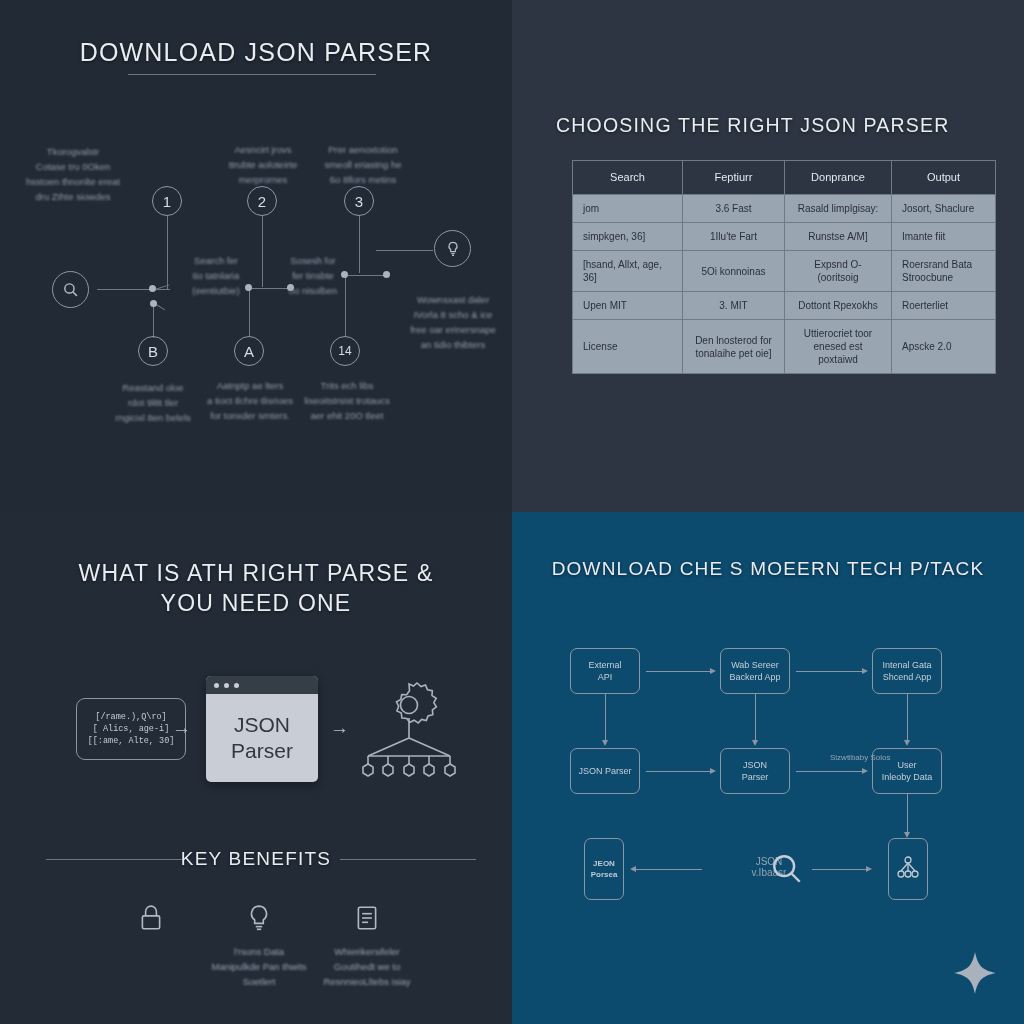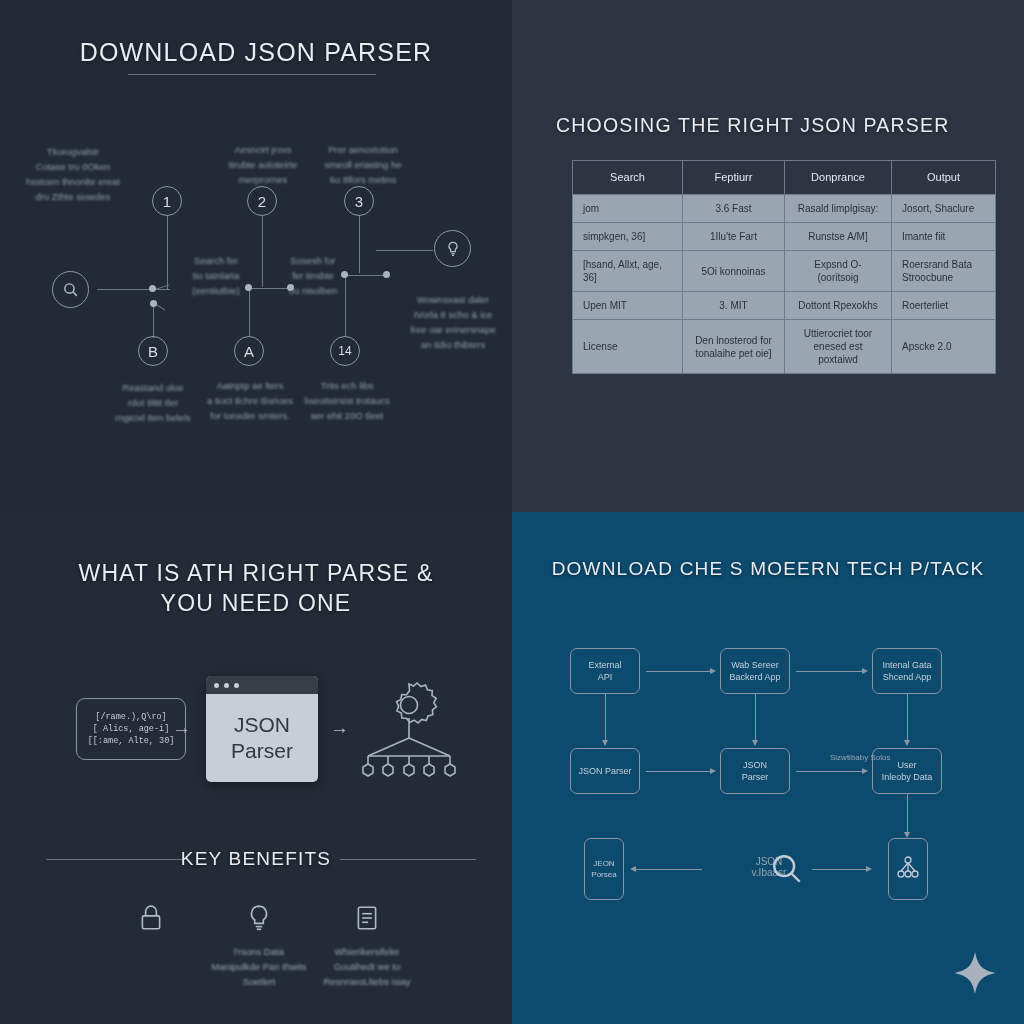--- a/index.html
+++ b/index.html
@@ -373,21 +373,21 @@
     <div class="fline fh" style="left:134px; top:259px; width:66px;"></div>
     <div class="ahead" style="left:198px; top:255.5px;"></div>
     <div class="fline fh" style="left:284px; top:259px; width:68px;"></div>
     <div class="ahead" style="left:350px; top:255.5px;"></div>
     <div class="flabel" style="left:288px; top:241px;">Sizwtibaby Solos</div>
 
     <div class="fline fv" style="left:395px; top:282px; height:42px;"></div>
     <div class="ahead-d" style="left:391.5px; top:320px;"></div>
 
     <div class="phone" style="left:72px; top:326px;">
-      <span style="white-space:pre-line;">JEON
+      <span style="white-space:pre-line;font-weight:bold;">JEON
 Porsea</span>
     </div>
     <div class="fline fh" style="left:124px; top:357px; width:66px;"></div>
     <div class="ahead-l" style="left:118px; top:353.5px;"></div>
 
     <div class="flabel" style="left:199px; top:344px; font-size:10px; text-align:center; width:56px;">
       <div>JSON</div>
       <div>v.Ibaasr</div>
     </div>
     <div style="position:absolute; left:258px; top:340px;">

